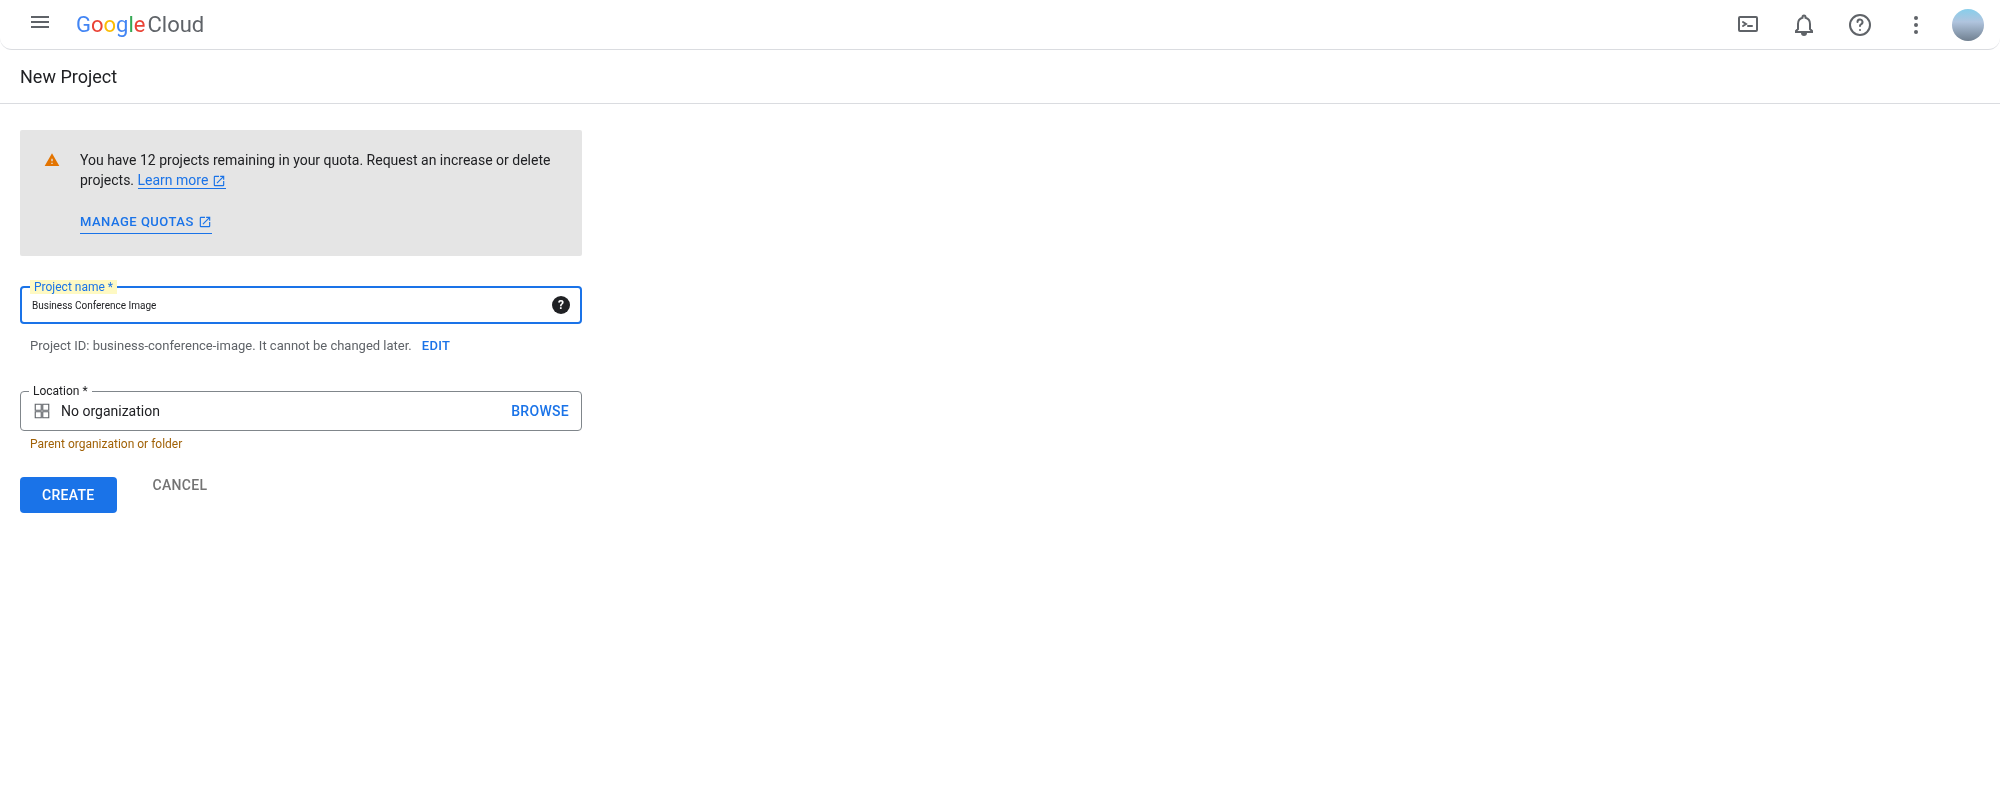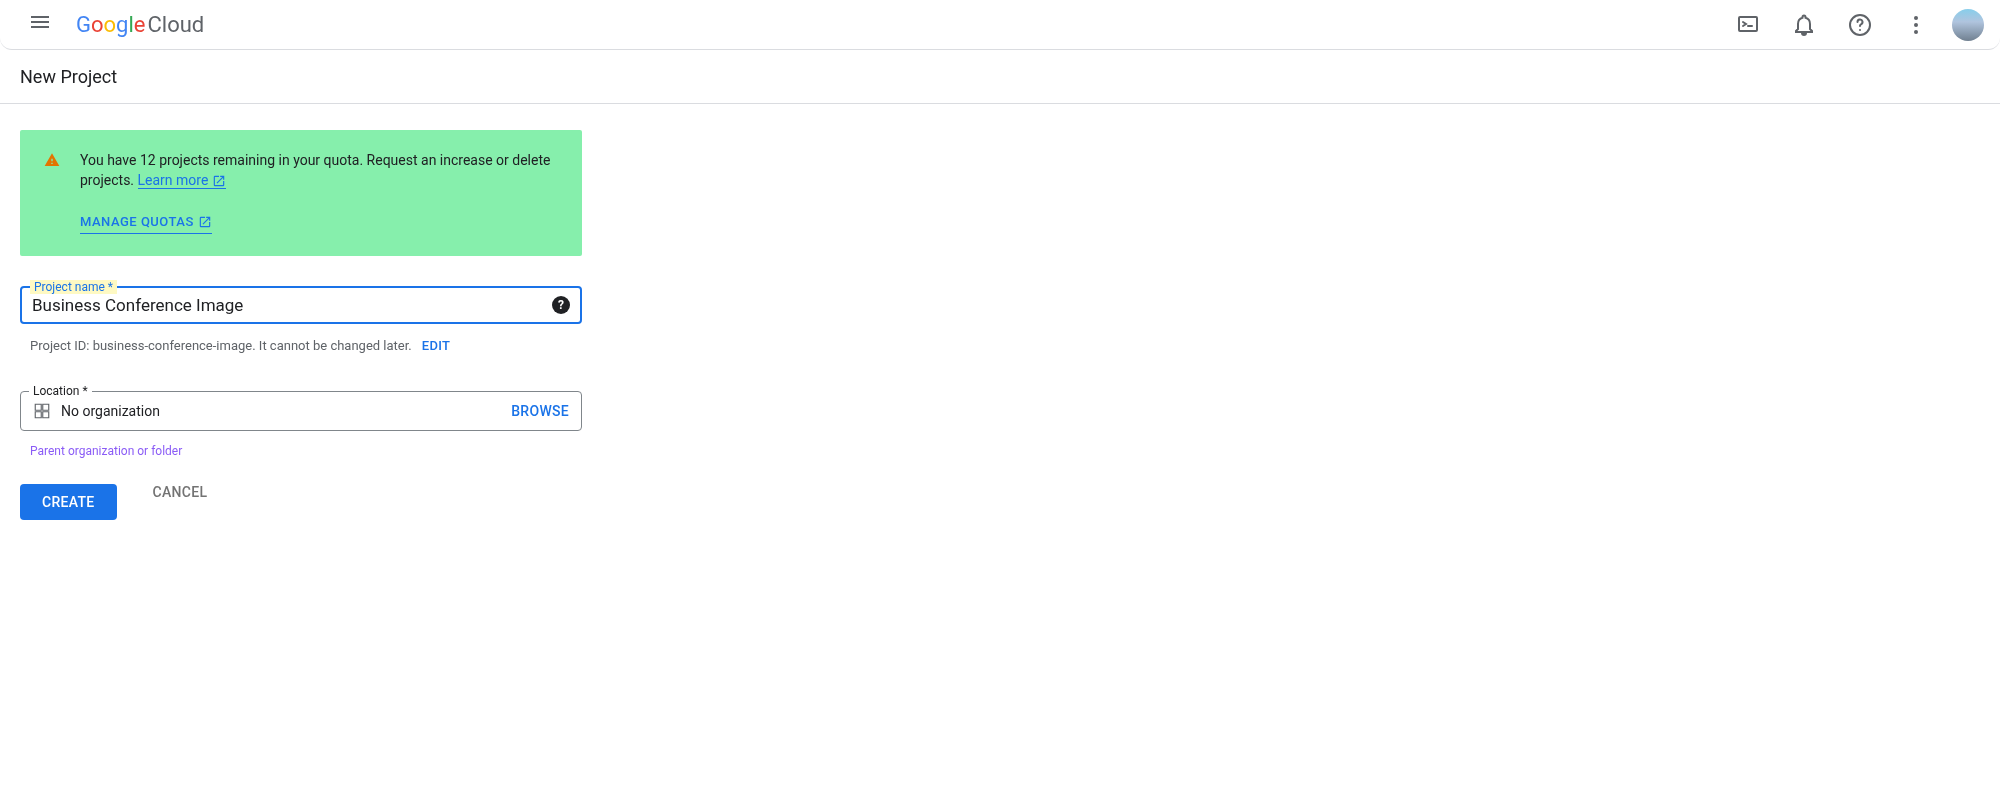--- a/index.html
+++ b/index.html
@@ -150,21 +150,21 @@
       font-weight: 400;
       color: #202124;
     }
     
     .content {
       padding: 26px 20px;
     }
     
     .quota-box {
       width: 562px;
-      background: #86efac;
+      background: #e5e5e5;
       border-radius: 2px;
       padding: 20px 24px 22px 24px;
       display: flex;
       gap: 20px;
     }
     
     .warning-icon {
       color: #e37400;
       margin-top: 2px;
     }
@@ -224,21 +224,21 @@
       background: #fef9c3;
       padding: 0 4px;
       font-size: 12px;
       color: #1a73e8;
     }
     
     .field-input {
       flex: 1;
       border: none;
       outline: none;
-      font-size: 17px;
+      font-size: 10px;
       color: #202124;
     }
     
     .help-icon {
       width: 18px;
       height: 18px;
       background: #202124;
       color: #fff;
       border-radius: 50%;
       display: flex;
@@ -304,22 +304,22 @@
       font-size: 14px;
       font-weight: 500;
       letter-spacing: 0.3px;
       cursor: pointer;
       border: none;
       background: none;
     }
     
     .helper-text {
       font-size: 12px;
-      color: #8b5cf6;
-      margin-top: 13px;
+      color: #a16207;
+      margin-top: 6px;
       padding-left: 10px;
     }
     
     .button-row {
       margin-top: 26px;
       display: flex;
       gap: 36px;
       align-items: flex-start;
     }
     

